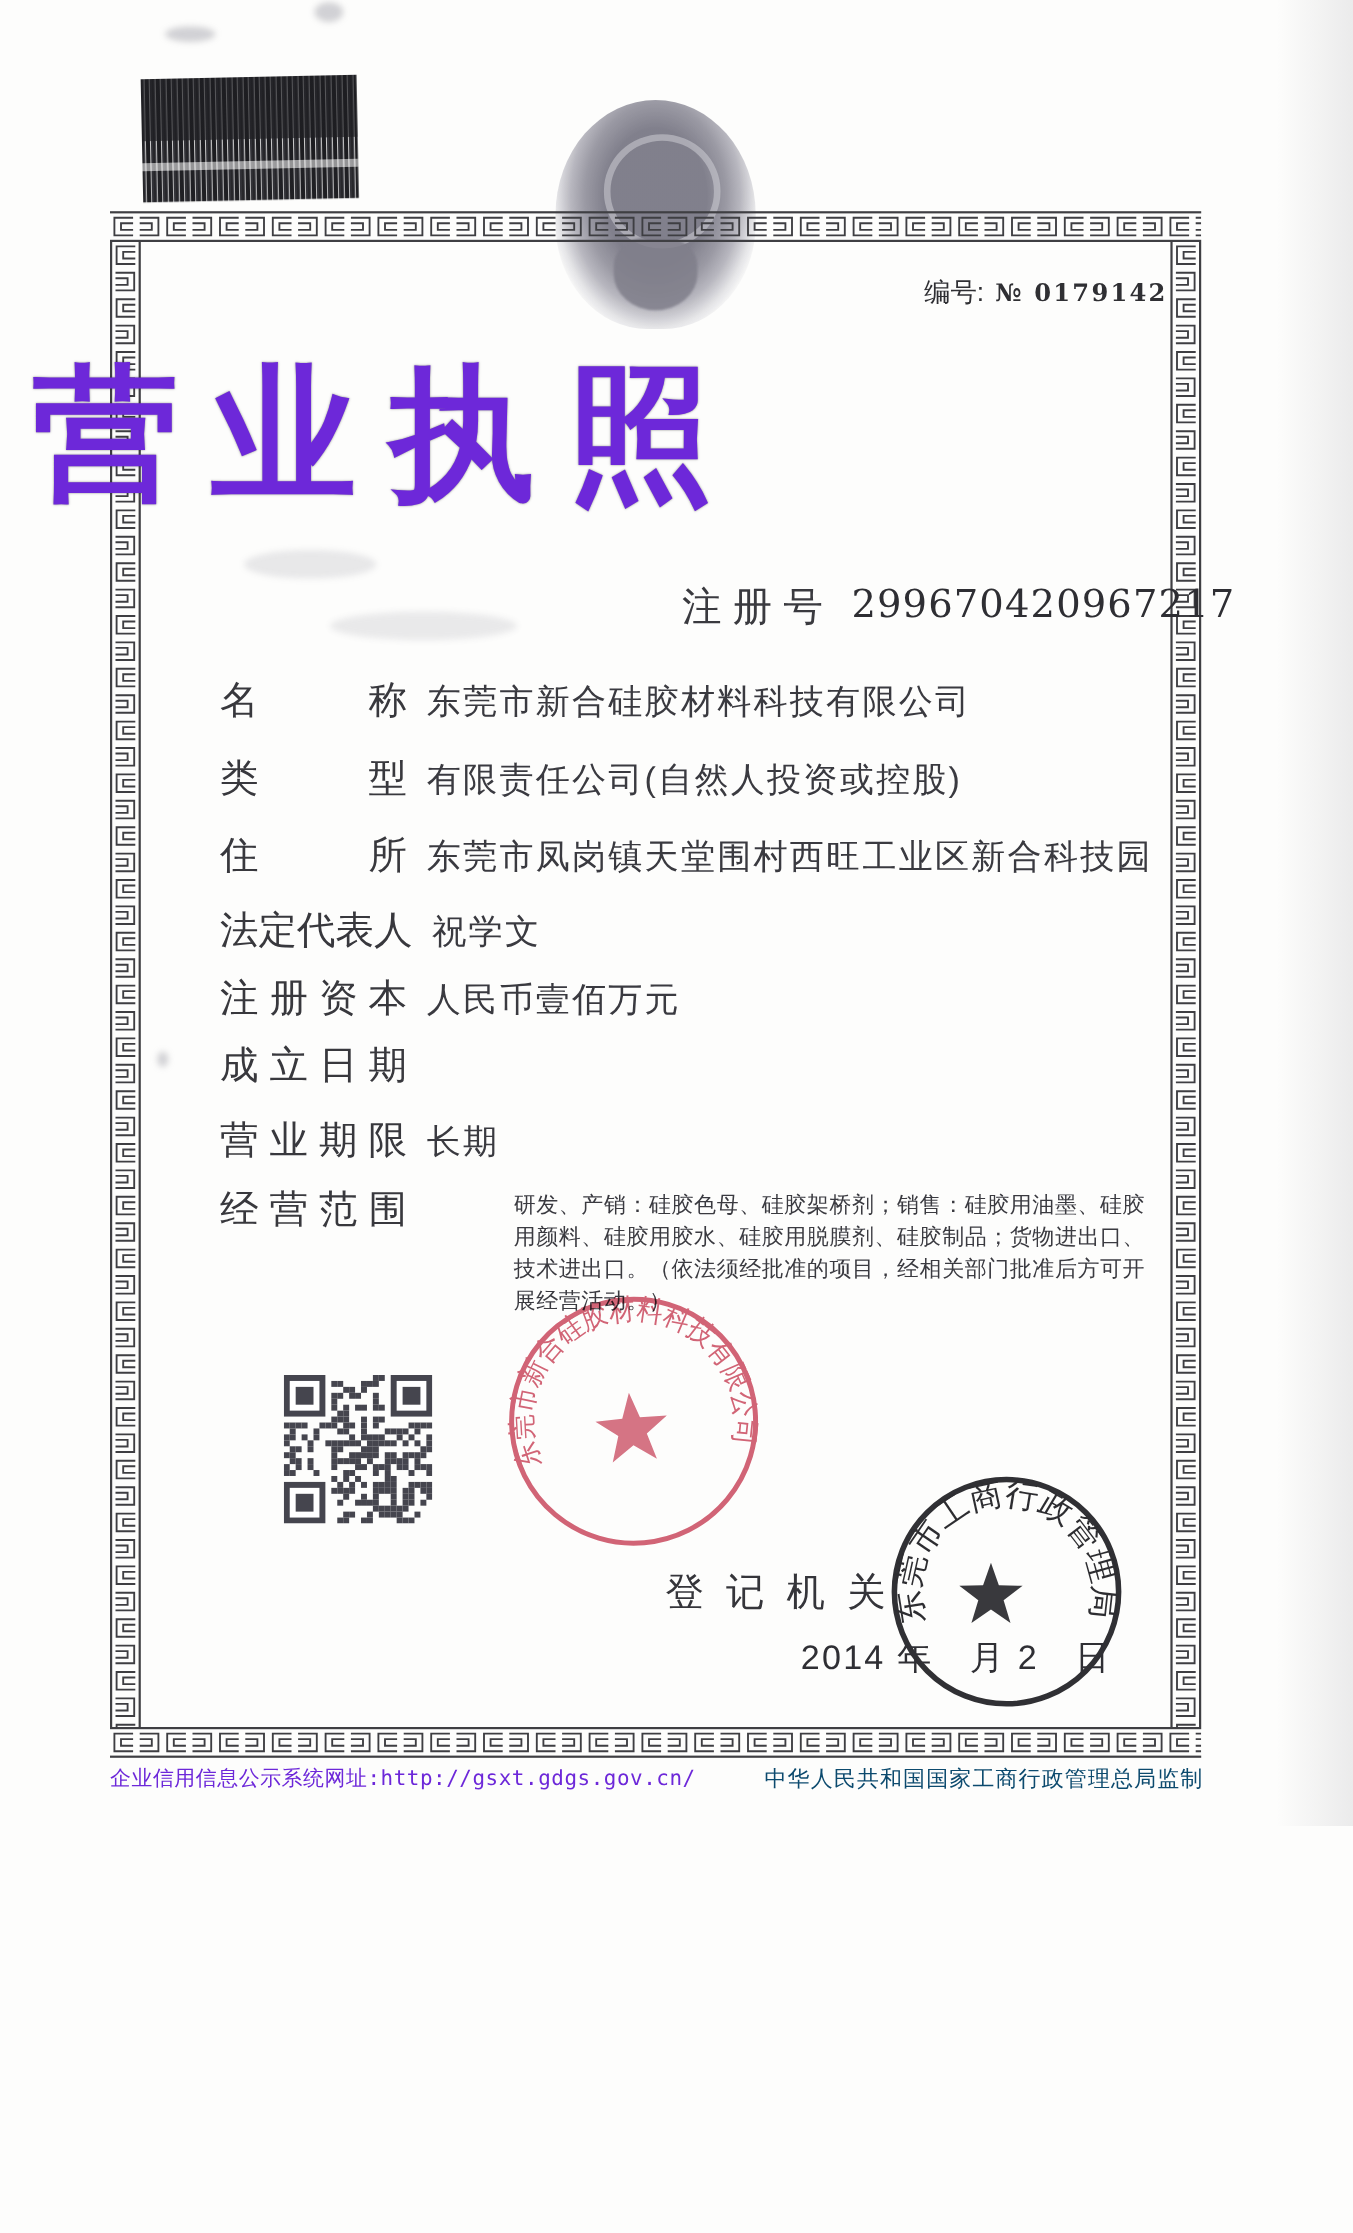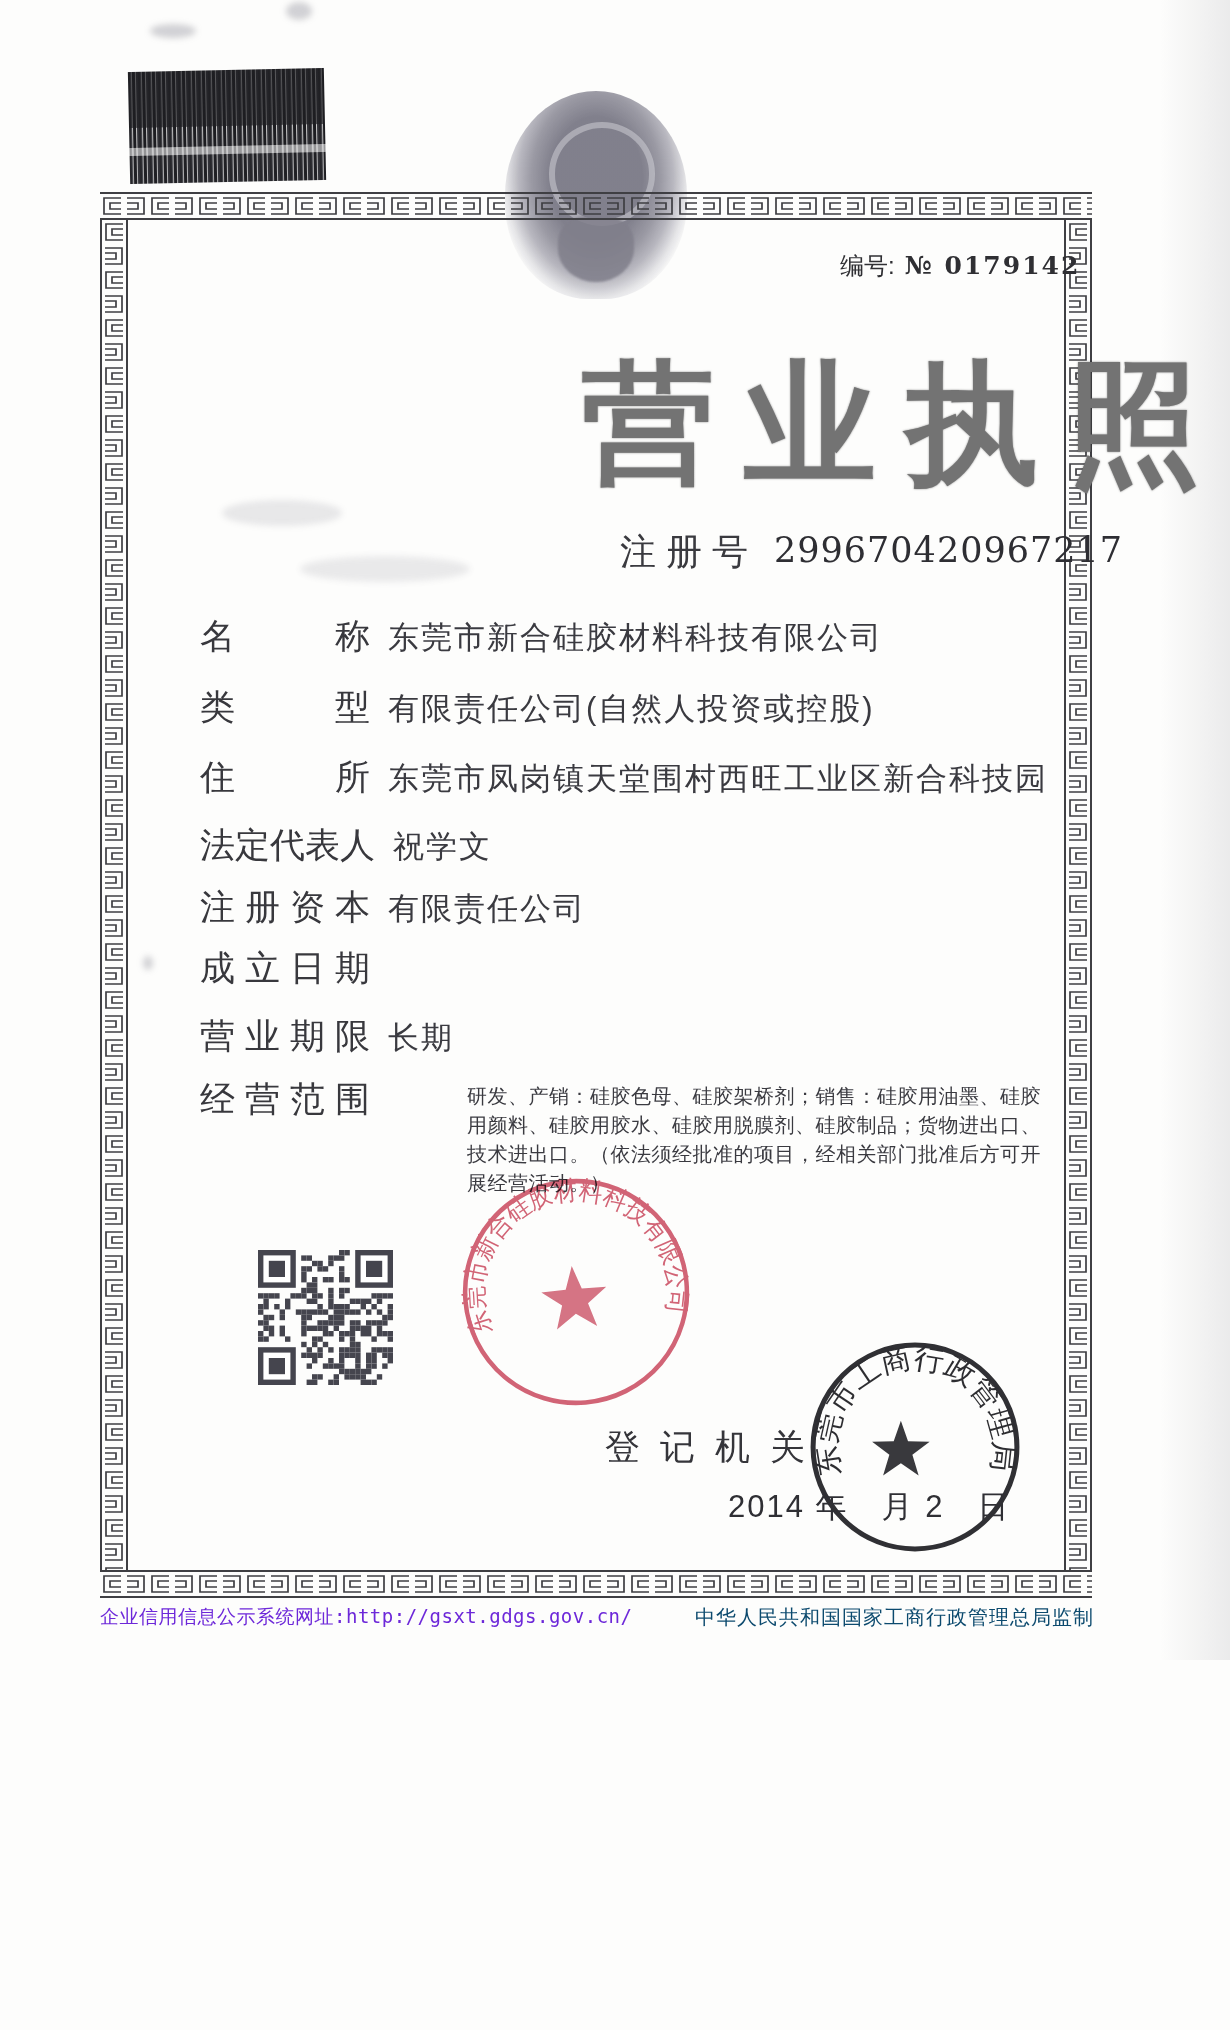--- a/index.html
+++ b/index.html
@@ -33,23 +33,23 @@
   
   #frame{left:100px;top:192px;width:992px;height:1406px;z-index:1}
   .strip{position:absolute;overflow:hidden;box-sizing:border-box}
   .strip.h{left:0;right:0;height:28px;border-top:2px solid #3f3f43;border-bottom:2px solid #3f3f43}
   .strip.top{top:0}.strip.bottom{bottom:0}
   .strip.v{top:28px;bottom:28px;width:28px;border-left:2px solid #3f3f43;border-right:2px solid #3f3f43}
   .strip.left{left:0}.strip.right{right:0}
 
   
   #serial{left:840px;top:250px;display:flex;gap:10px;align-items:baseline;font-size:24px;color:#2f2f33;z-index:3}
-  #serial .no{font-family:"DejaVu Serif",serif;font-weight:bold;font-size:25px;letter-spacing:2px}
-  #title{left:0;right:0;top:353px;text-align:right;font-size:132px;line-height:1.08;font-weight:bold;
-         letter-spacing:30px;padding-left:30px;color:#737373;z-index:3;text-shadow:0 0 2px rgba(25,25,25,.55)}
+  #serial .no{font-family:"DejaVu Serif",serif;font-weight:bold;font-size:22px;letter-spacing:2px}
+  #title{left:0;right:0;top:324px;text-align:left;font-size:132px;line-height:1.08;font-weight:bold;
+         letter-spacing:30px;padding-left:30px;color:#6d28d9;z-index:3;text-shadow:0 0 2px rgba(25,25,25,.55)}
   .spread{display:flex;justify-content:space-between}
   #regline{left:620px;top:528px;display:flex;align-items:flex-start;z-index:3}
   #regline .reg-label{width:128px;font-size:36px;color:#3a3a3f}
   #regline .reg-value{margin-left:26px;font-family:"DejaVu Serif",serif;font-size:35px;letter-spacing:1px;color:#2e2e33;margin-top:2px}
 
   .row{position:absolute;left:200px;display:flex;align-items:flex-start;z-index:3}
   .row .label{flex:0 0 170px;font-size:35px;color:#38383d}
   .row .value{margin-left:18px;font-size:31px;letter-spacing:2px;color:#3a3a40;margin-top:4px;white-space:nowrap}
   .row.scope .value{margin-left:97px;width:585px;font-size:20px;line-height:1.45;letter-spacing:.5px;margin-top:6px;white-space:normal}
 
@@ -731,21 +731,21 @@
     </span>
   <span class="value">祝学文</span>
 </div>
 <div class="row" style="top:884px">
   <span class="label spread">
       <span>注</span>
       <span>册</span>
       <span>资</span>
       <span>本</span>
     </span>
-  <span class="value">有限责任公司</span>
+  <span class="value">人民币壹佰万元</span>
 </div>
 <div class="row" style="top:945px">
   <span class="label spread">
       <span>成</span>
       <span>立</span>
       <span>日</span>
       <span>期</span>
     </span>
 </div>
 <div class="row" style="top:1013px">

